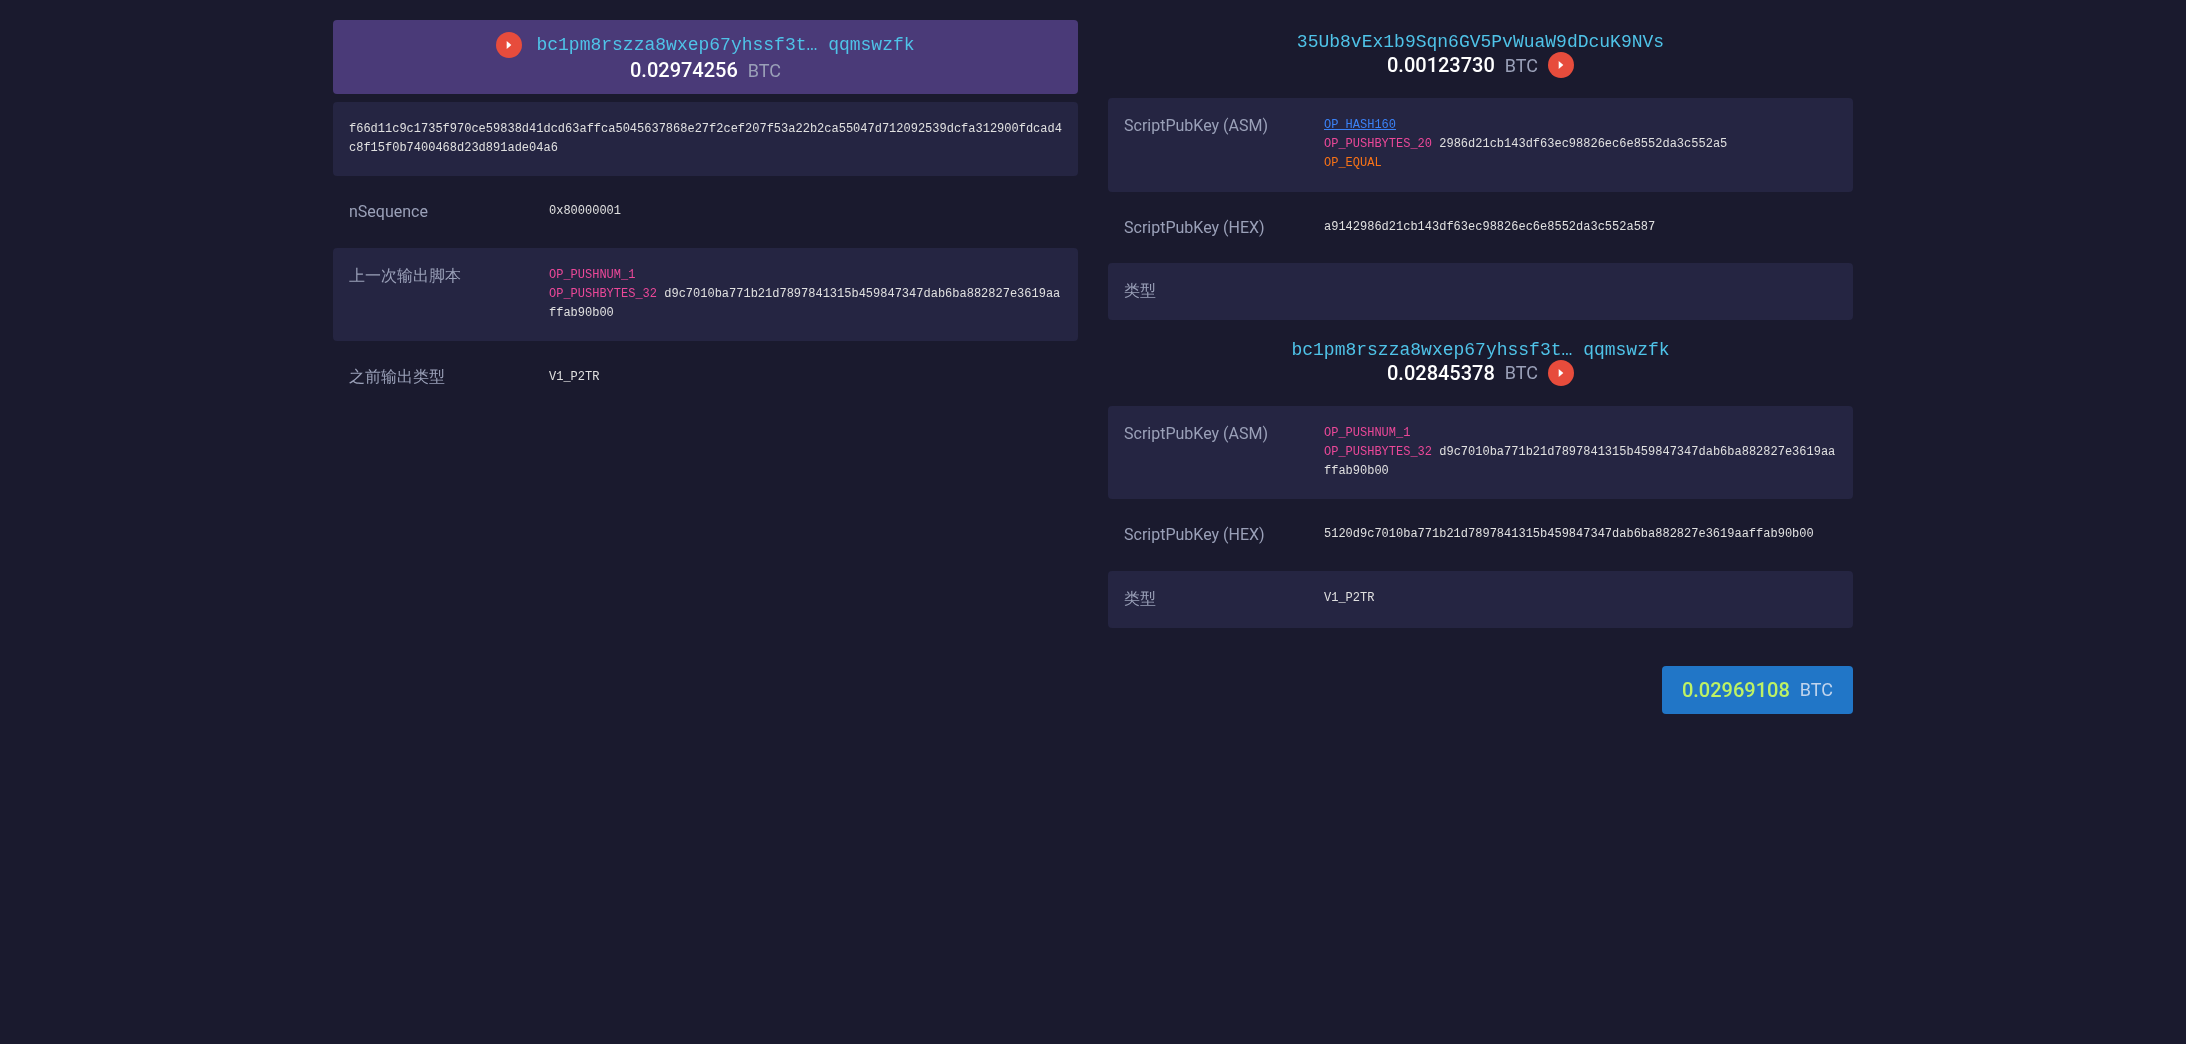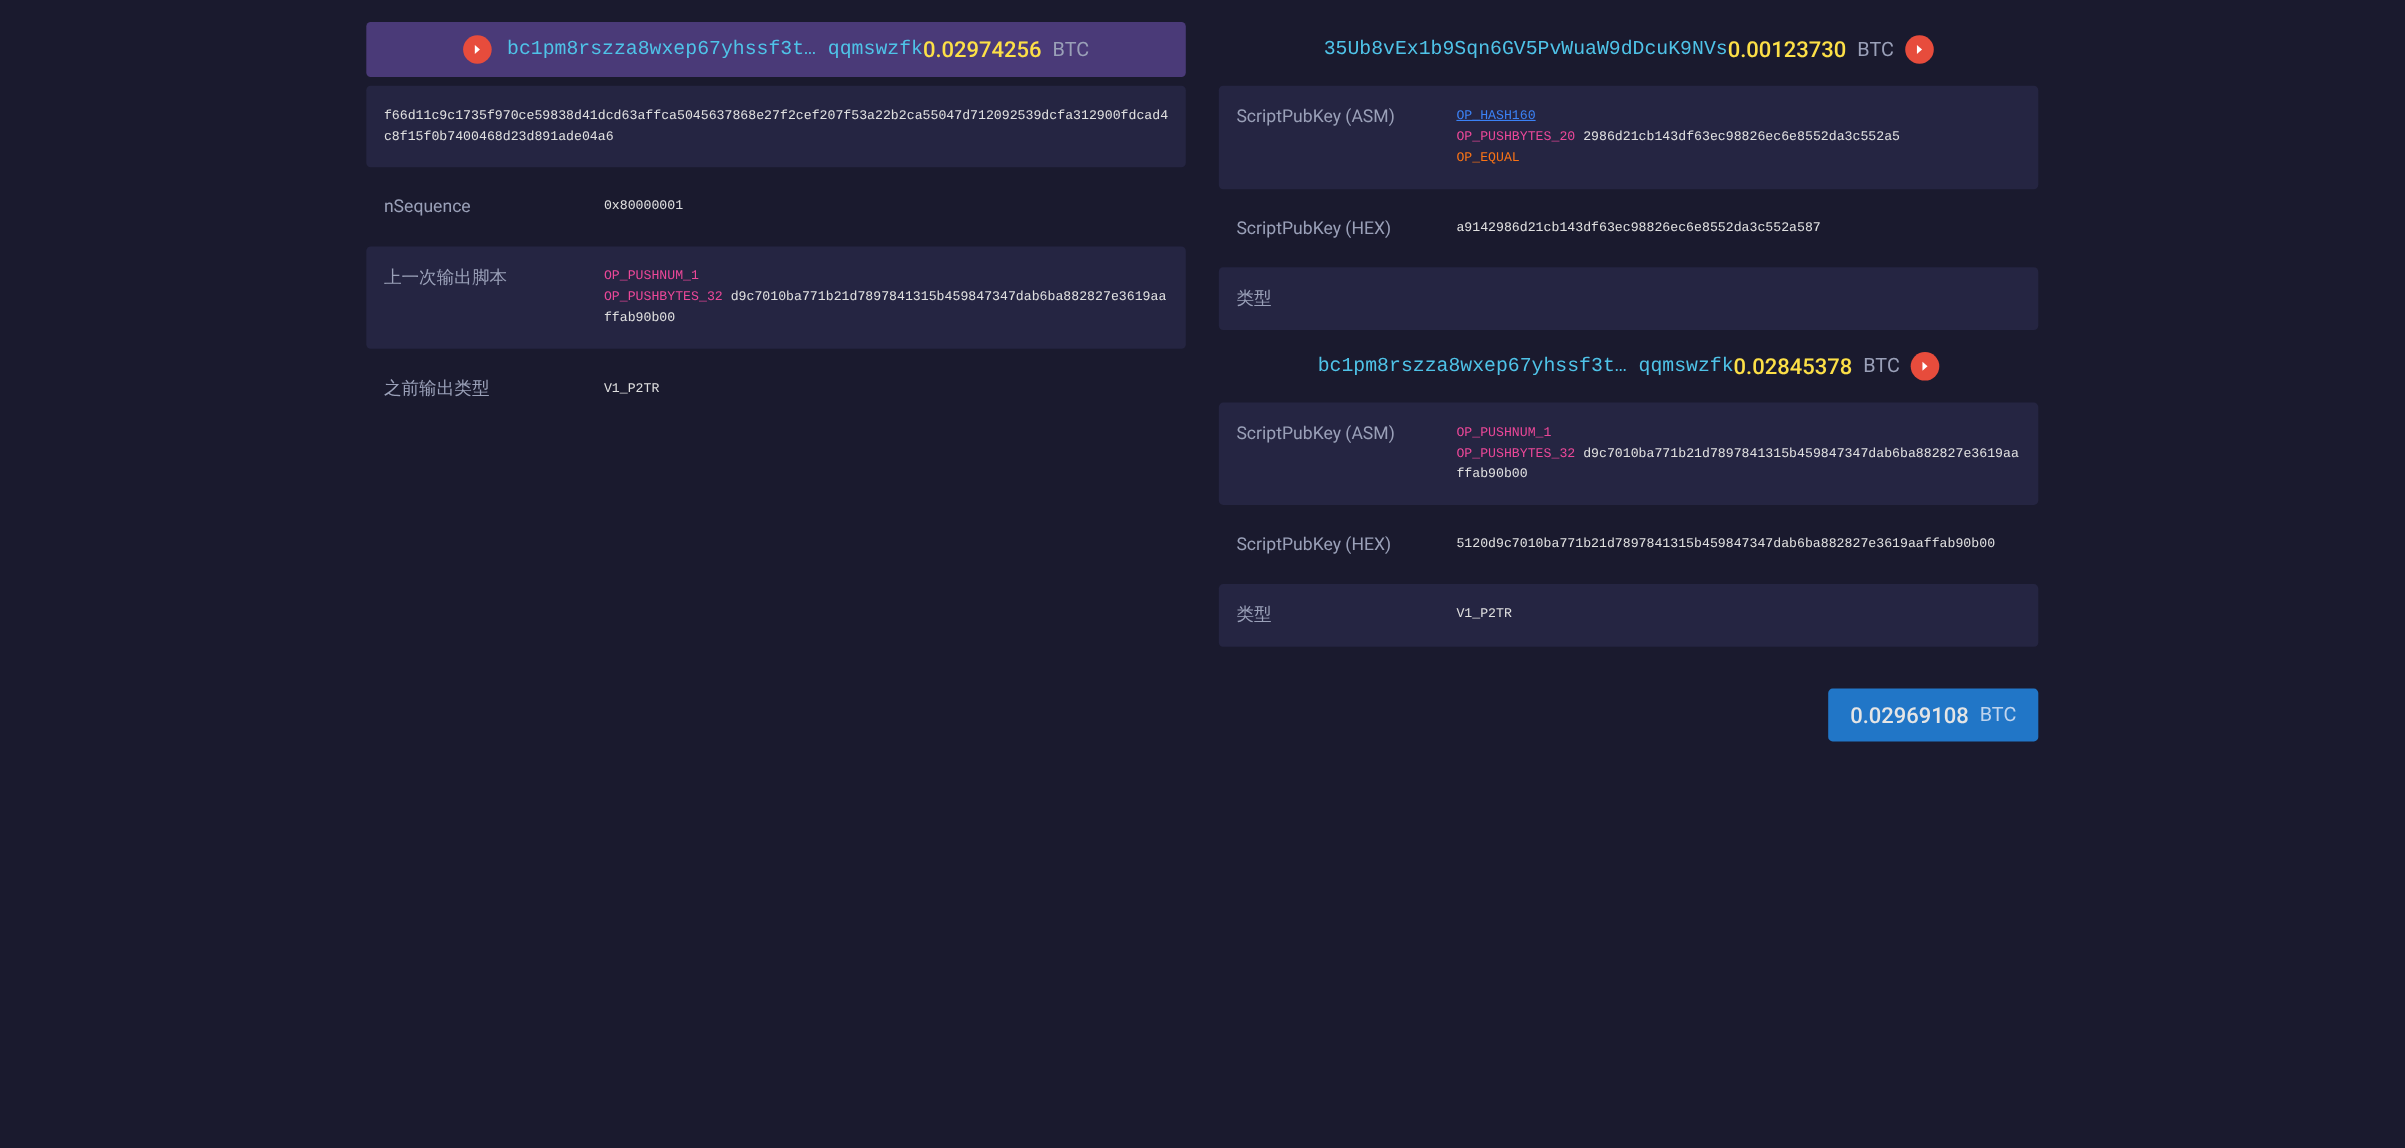--- a/index.html
+++ b/index.html
@@ -24,21 +24,22 @@
     flex: 1;
     display: flex;
     flex-direction: column;
     gap: 8px;
   }
   .header-row {
     display: flex;
     align-items: center;
     padding: 12px 16px;
     border-radius: 4px;
-    justify-content: center;
+    justify-content: space-between;
+    flex-direction: column;
   }
   .header-purple {
     background-color: #4a3a78;
   }
   .header-plain {
     background-color: transparent;
   }
   .header-left {
     display: flex;
     align-items: center;
@@ -67,21 +68,21 @@
   }
   .address-link-prefix, .address-link-suffix {
     display: inline;
   }
   .header-right {
     display: flex;
     align-items: center;
     gap: 10px;
   }
   .amount {
-    color: #fde047;
+    color: #ffffff;
     font-size: 20px;
     font-weight: 500;
   }
   .btc-label {
     color: #9aa0b8;
     font-size: 18px;
   }
   .data-row {
     display: flex;
     padding: 18px 16px;
@@ -127,21 +128,21 @@
   }
   .total-badge {
     background-color: #2176c7;
     padding: 12px 20px;
     border-radius: 4px;
     display: flex;
     align-items: center;
     gap: 10px;
   }
   .total-amount {
-    color: #e5e5e5;
+    color: #bef264;
     font-size: 20px;
     font-weight: 500;
   }
   .total-btc {
     color: #c0d4ed;
     font-size: 18px;
   }
 </style>
 </head>
 <body>

